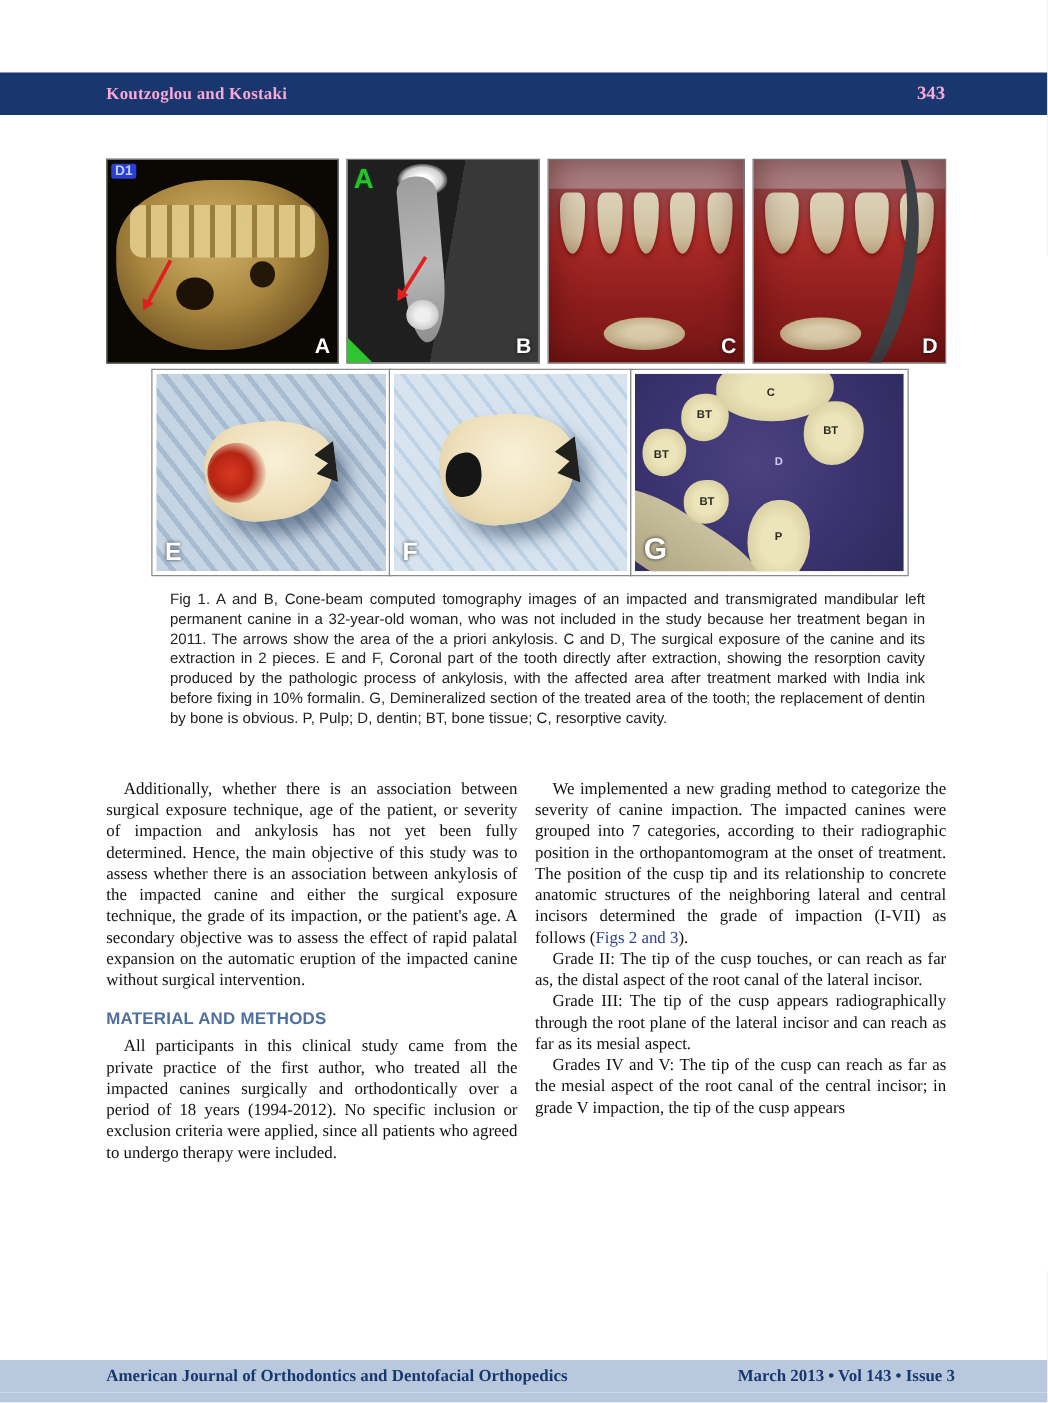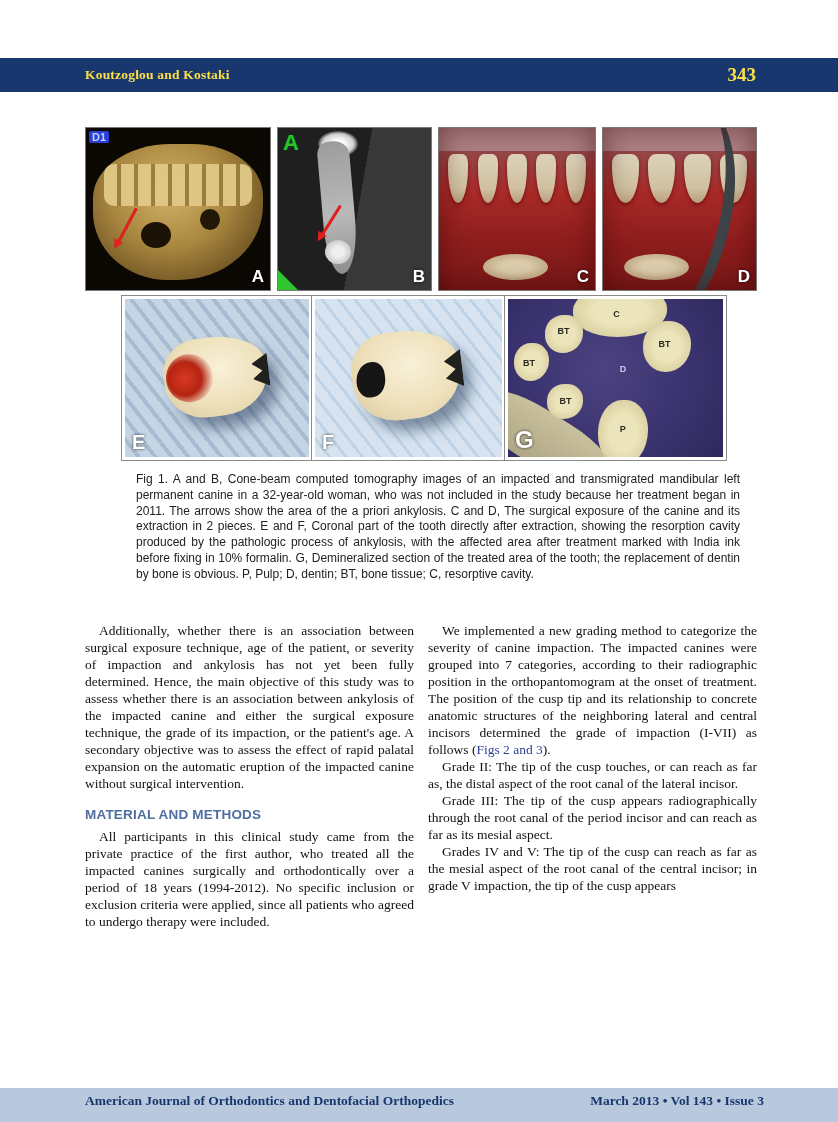--- a/index.html
+++ b/index.html
@@ -6,25 +6,25 @@
   html,body { background:#e9e9e9; }
   .page {
     position:relative; width:838px; height:1122px; background:#ffffff;
     margin:0 auto; overflow:hidden;
     font-family:"Liberation Serif", serif;
   }
 
   
   .header-bar {
     position:absolute; top:58px; left:0; width:838px; height:34px;
-    background:#17376e; color:#fde047;
+    background:#17376e; color:#f9a8d4;
     display:flex; align-items:center;
   }
   .running-head { margin-left:85px; font-size:13.5px; font-weight:bold; letter-spacing:.2px; }
-  .page-number { margin-left:auto; margin-right:82px; font-size:19px; font-weight:bold; }
+  .page-number { margin-left:auto; margin-right:82px; font-size:15px; font-weight:bold; }
 
   
   .figure-block { position:absolute; left:85px; top:127px; width:672px; }
   .fig-row-top { display:flex; gap:6px; height:164px; }
   .fig-row-top .fig-panel { position:relative; overflow:hidden; border:1px solid #777;text-align:center; }
   .panel-a { width:186px; background:#0b0703; }
   .panel-b { width:155px; background:linear-gradient(100deg,#1f1f1f 52%,#383838 52%); }
   .panel-c { width:158px; }
   .panel-d { flex:1; }
   .fig-row-bottom { margin-top:5px; margin-left:37px; width:604px; height:164px; display:flex; }
@@ -227,21 +227,21 @@
 
   <div class="columns">
     <div class="col">
       <p>Additionally, whether there is an association between surgical exposure technique, age of the patient, or severity of impaction and ankylosis has not yet been fully determined. Hence, the main objective of this study was to assess whether there is an association between ankylosis of the impacted canine and either the surgical exposure technique, the grade of its impaction, or the patient's age. A secondary objective was to assess the effect of rapid palatal expansion on the automatic eruption of the impacted canine without surgical intervention.</p>
       <h2 class="section-heading">MATERIAL AND METHODS</h2>
       <p>All participants in this clinical study came from the private practice of the first author, who treated all the impacted canines surgically and orthodontically over a period of 18 years (1994-2012). No specific inclusion or exclusion criteria were applied, since all patients who agreed to undergo therapy were included.</p>
     </div>
     <div class="col">
       <p><span>We implemented a new grading method to categorize the severity of canine impaction. The impacted canines were grouped into 7 categories, according to their radiographic position in the orthopantomogram at the onset of treatment. The position of the cusp tip and its relationship to concrete anatomic structures of the neighboring lateral and central incisors determined the grade of impaction (I-VII) as follows (</span><span class="ref-link">Figs 2 and 3</span><span>).</span></p>
       <p>Grade II: The tip of the cusp touches, or can reach as far as, the distal aspect of the root canal of the lateral incisor.</p>
-      <p>Grade III: The tip of the cusp appears radiographically through the root canal of the period incisor and can reach as far as its mesial aspect.</p>
+      <p>Grade III: The tip of the cusp appears radiographically through the root plane of the lateral incisor and can reach as far as its mesial aspect.</p>
       <p>Grades IV and V: The tip of the cusp can reach as far as the mesial aspect of the root canal of the central incisor; in grade V impaction, the tip of the cusp appears</p>
     </div>
   </div>
 
   <div class="footer-bar">
     <span class="journal-title">American Journal of Orthodontics and Dentofacial Orthopedics</span>
     <span class="issue-info">March 2013 • Vol 143 • Issue 3</span>
   </div>
   <div class="footer-strip"></div>
 

